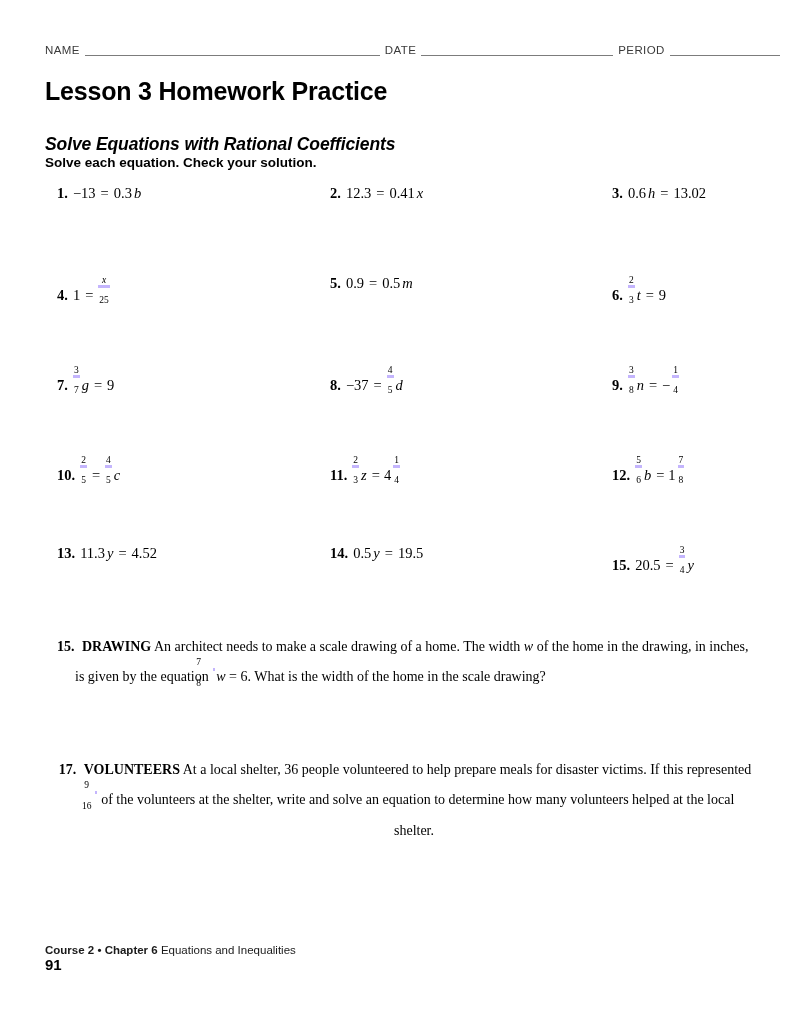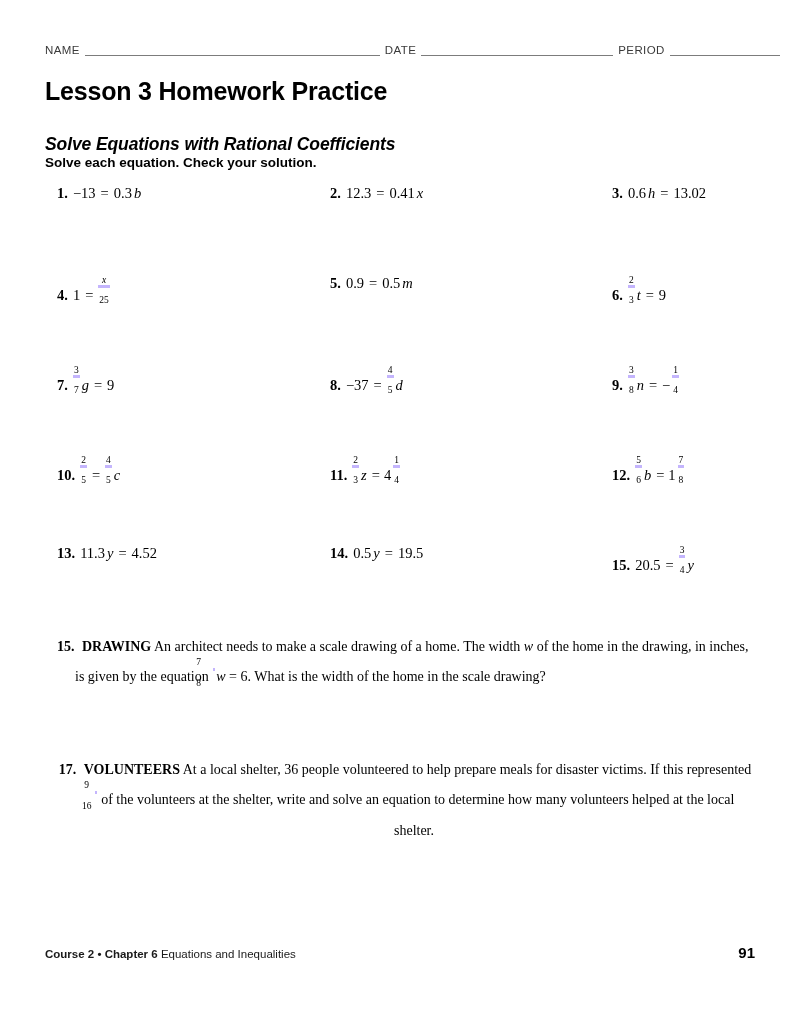--- a/index.html
+++ b/index.html
@@ -142,27 +142,27 @@
   .footer {
     position: absolute;
     left: 45px;
     top: 944px;
     width: 710px;
     display: flex;
     align-items: baseline;
     justify-content: space-between;
     font-family: "Liberation Sans", sans-serif;
     font-size: 11.5px;
+    flex-direction: column;
   }
   .footer .fl { color: #1a1a1a; }
   .footer .fl .strong { font-weight: bold; }
   .footer .pageno {
     font-weight: bold;
     font-size: 15px;
-    margin-left: 48px;
   }
 </style>
 </head>
 <body>
 
 <div class="idline">
   <span class="lbl">NAME</span>
   <span class="rule rule-name"></span>
   <span class="lbl">DATE</span>
   <span class="rule rule-date"></span>

